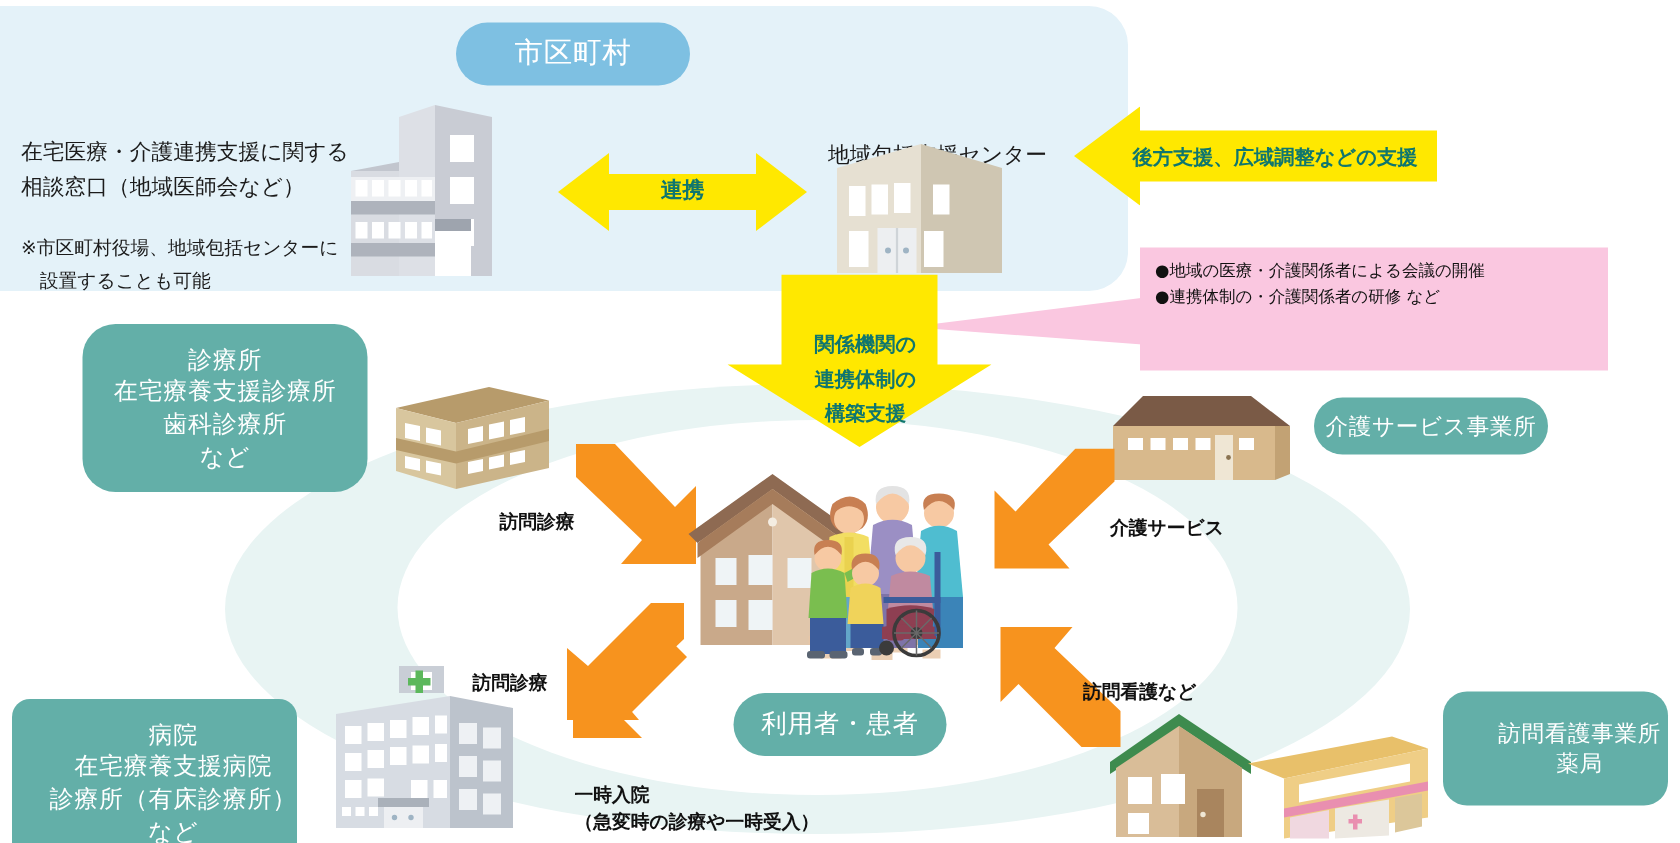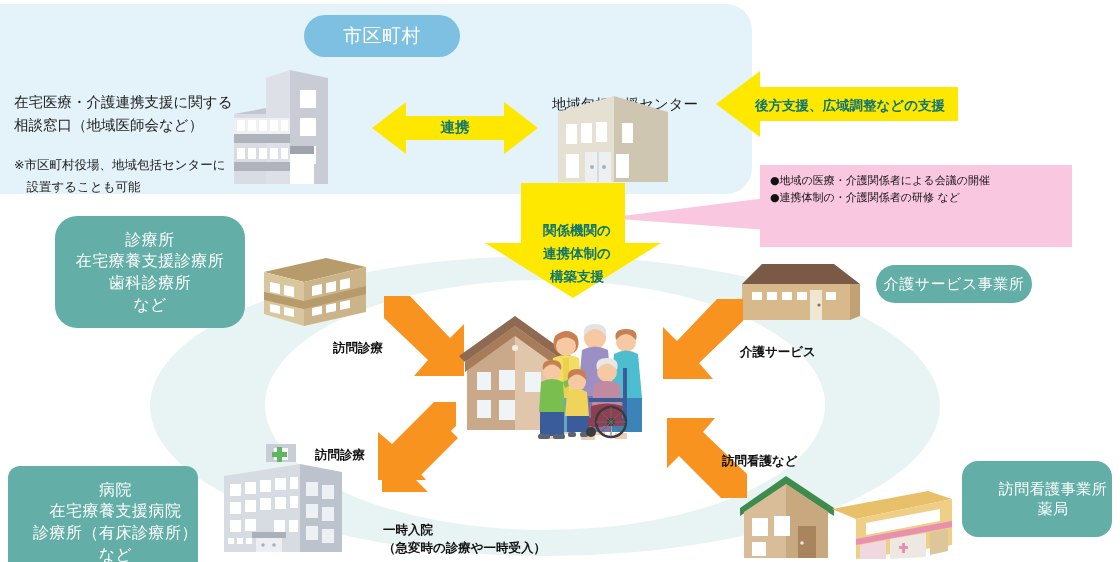--- a/index.html
+++ b/index.html
@@ -498,14 +498,17 @@
           <line x1="156" y1="105" x2="156" y2="135"></line>
           <line x1="141" y1="120" x2="171" y2="120"></line>
           <line x1="146" y1="110" x2="166" y2="130"></line>
           <line x1="146" y1="130" x2="166" y2="110"></line>
         </g>
         <circle cx="136" cy="130" r="5" fill="#3B3B3B"></circle>
       </g>
     </svg>
   </div>
 
+  <div class="pill teal" style="left:489px; top:462px; width:142px; height:42px; font-size:17px; border-radius:21px;">
+    <span>利用者・患者</span>
+  </div>
 
 </div>
 
 </body></html>

